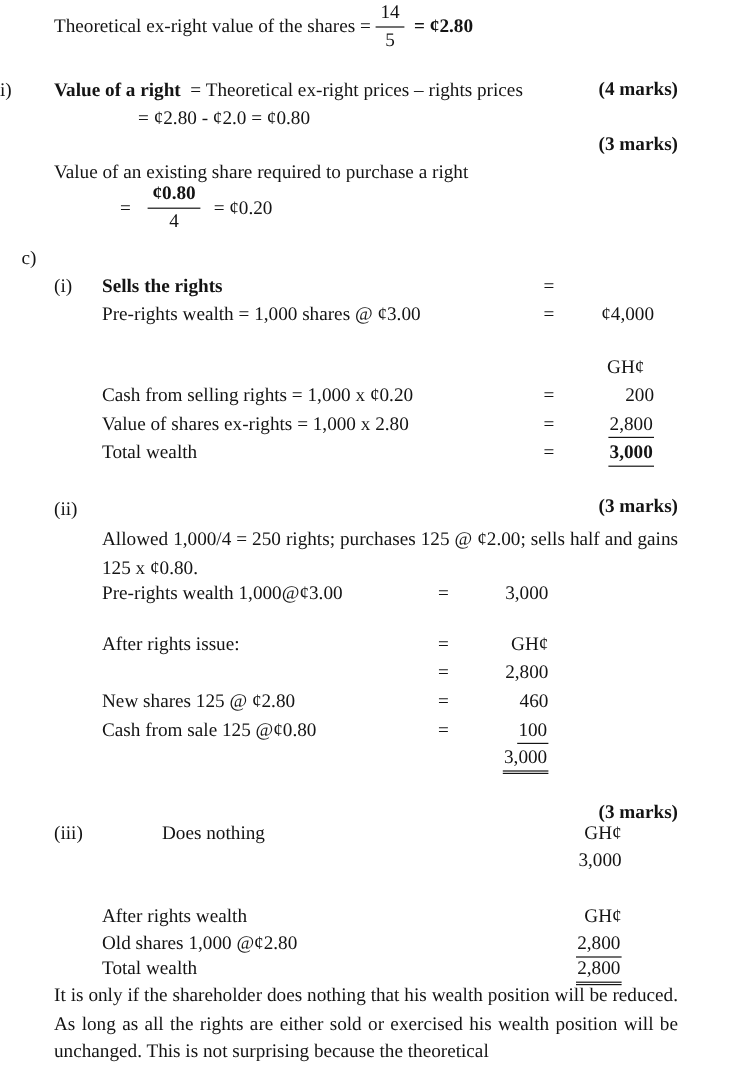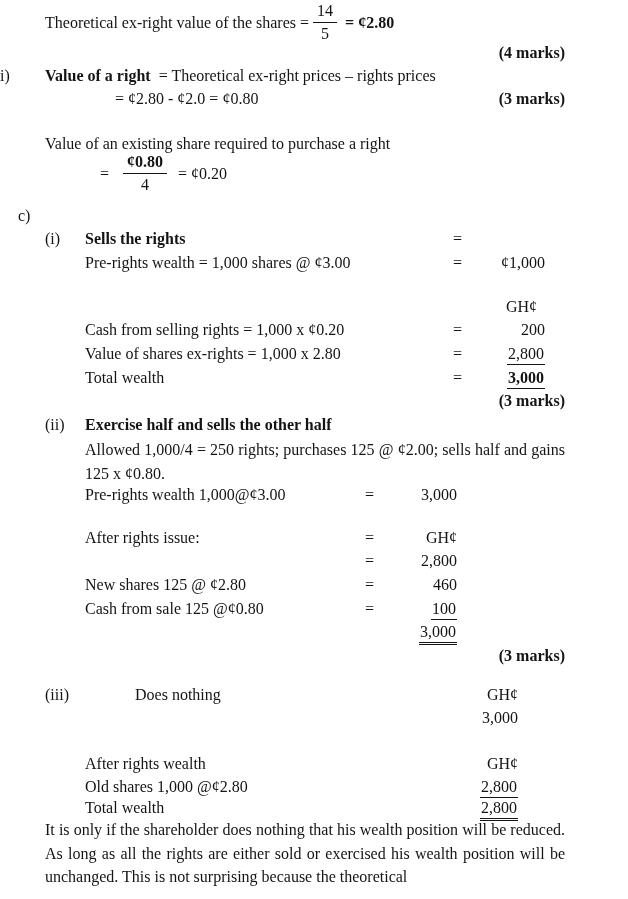--- a/index.html
+++ b/index.html
@@ -15,21 +15,21 @@
   .b { font-weight:bold; }
   
   .eqA { position:absolute; left:408px; }
   .eqB { position:absolute; left:320px; }
   
   .valA { position:absolute; left:420px; width:80px; text-align:right; }
   .valB { position:absolute; left:332px; width:80px; text-align:right; }
   .valC { position:absolute; left:393px; width:80px; text-align:right; }
   .u  { display:inline-block; border-bottom:1px solid #141414; padding:0 1px 1px 1px; }
   .uu { display:inline-block; border-bottom:3px double #141414; padding:0 1px 1px 1px; }
-  .marks { position:absolute; right:63px; font-weight:bold; }
+  .marks { position:absolute; right:63px; font-weight:bold;margin-top:22px; }
   
   .fracline { position:absolute; display:flex; align-items:center; }
   .frac { display:inline-block; text-align:center; line-height:1.15; }
   .fn { display:block; padding:0 4px 2px 4px; border-bottom:1.5px solid #141414; }
   .fd { display:block; padding-top:2px; }
   .just { position:absolute; text-align:justify; line-height:23.6px; }
 </style>
 </head>
 <body>
 
@@ -71,21 +71,21 @@
   <div style="position:absolute; left:18px; top:207px;">c)</div>
 
   <div class="r" style="top:230px;">
     <span class="num">(i)</span>
     <span class="lbl b">Sells the rights</span>
     <span class="eqA">=</span>
   </div>
   <div class="r" style="top:254px;">
     <span class="lbl">Pre-rights wealth = 1,000 shares @ ¢3.00</span>
     <span class="eqA">=</span>
-    <span class="valA"><span>¢1,000</span></span>
+    <span class="valA"><span>¢4,000</span></span>
   </div>
   <div class="r" style="top:298px;">
     <span class="valA"><span style="padding-right:8px;">GH¢</span></span>
   </div>
   <div class="r" style="top:321px;">
     <span class="lbl">Cash from selling rights = 1,000 x ¢0.20</span>
     <span class="eqA">=</span>
     <span class="valA"><span>200</span></span>
   </div>
   <div class="r" style="top:345px;">
@@ -97,21 +97,20 @@
     <span class="lbl">Total wealth</span>
     <span class="eqA">=</span>
     <span class="valA"><span class="u b">3,000</span></span>
   </div>
   <div class="r" style="top:392px;">
     <span class="marks" style="right:0;">(3 marks)</span>
   </div>
 
   <div class="r" style="top:416px;">
     <span class="num">(ii)</span>
-    <span class="lbl b">Exercise half and sells the other half</span>
   </div>
   <div class="just" style="left:85px; top:438px; width:480px;">Allowed 1,000/4 = 250 rights; purchases 125 @ ¢2.00; sells half and gains 125 x ¢0.80.</div>
   <div class="r" style="top:486px;">
     <span class="lbl">Pre-rights wealth 1,000@¢3.00</span>
     <span class="eqB">=</span>
     <span class="valB"><span>3,000</span></span>
   </div>
   <div class="r" style="top:529px;">
     <span class="lbl">After rights issue:</span>
     <span class="eqB">=</span>

